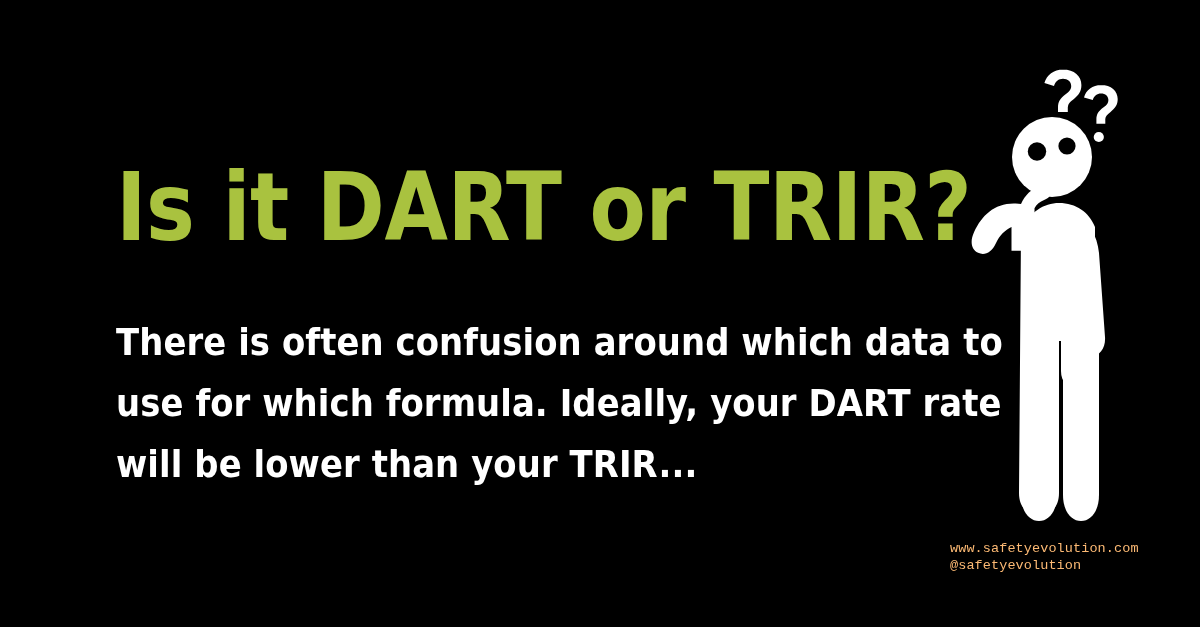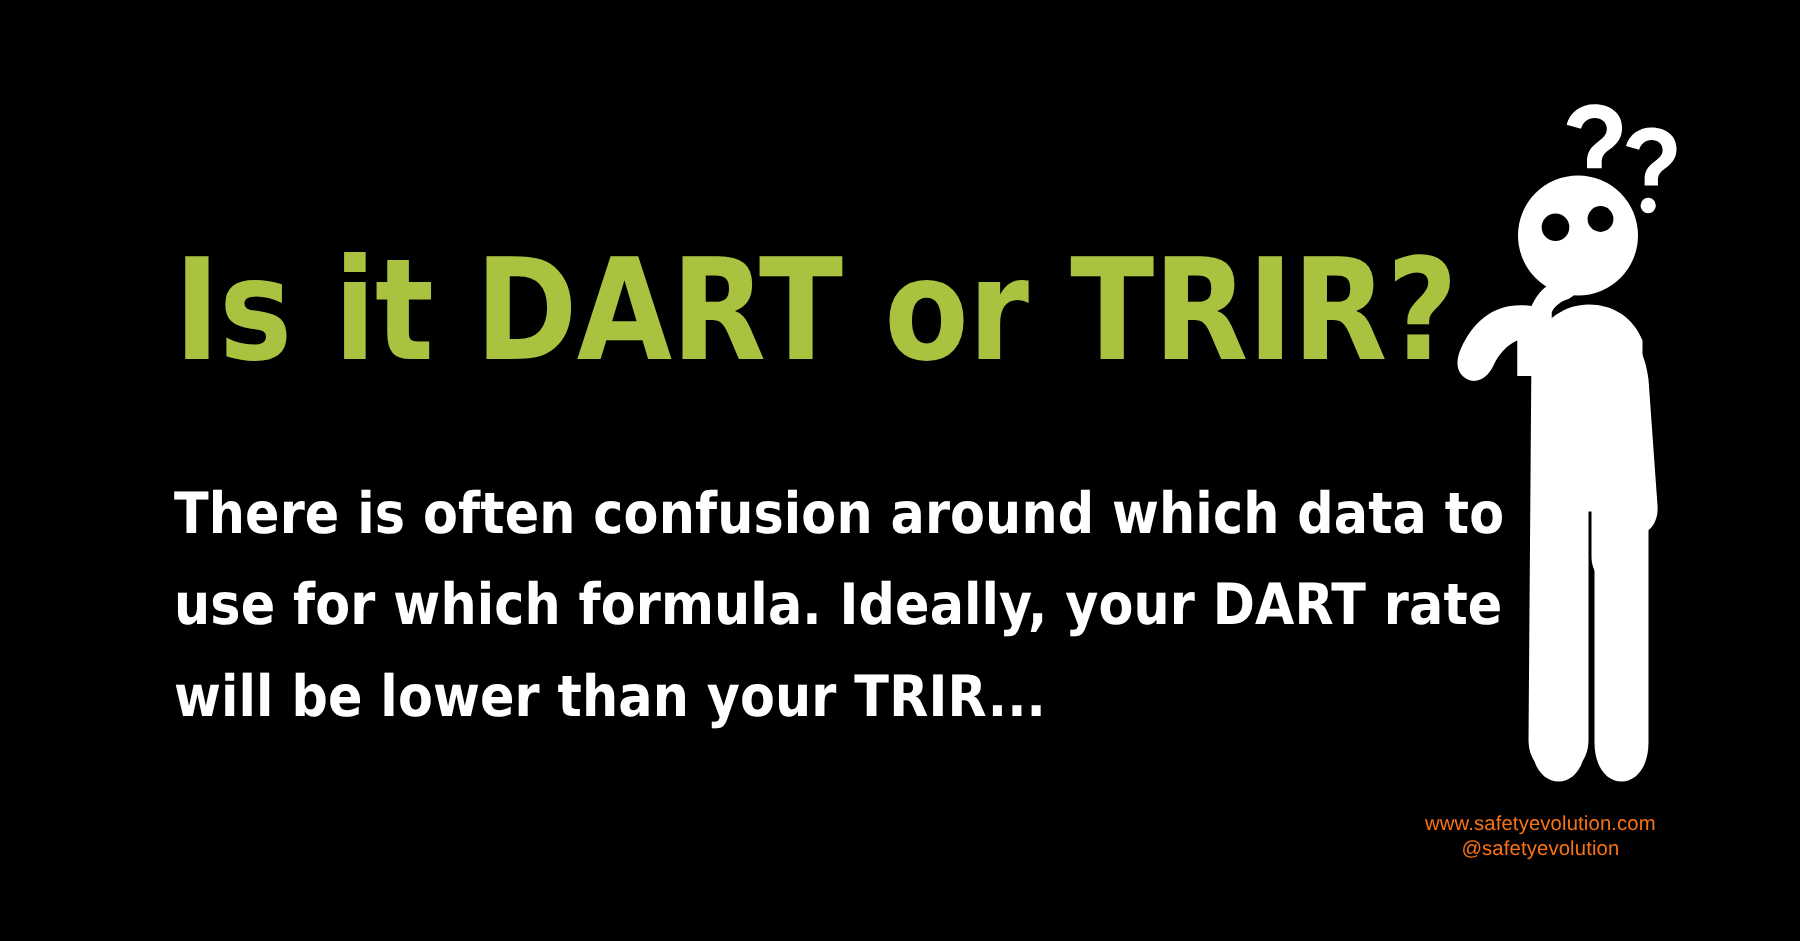--- a/index.html
+++ b/index.html
@@ -54,26 +54,25 @@
     white-space: nowrap;
     transform: scaleX(0.99);
     transform-origin: left center;
   }
 
   
   .footer {
     position: absolute;
     left: 950px;
     top: 540px;
-    color: #f97316;
-    font-family: Liberation Sans, sans-serif;
+    color: #fdba74;
+    font-family: Liberation Mono, monospace;
     font-size: 13.5px;
     line-height: 17px;
     letter-spacing: 0.1px;
-    text-align: center;
   }
   .footer .fline { display: block; white-space: nowrap; }
 
   
   .figure-wrap {
     position: absolute;
     left: 925px;
     top: 45px;
     width: 250px;
     height: 490px;

